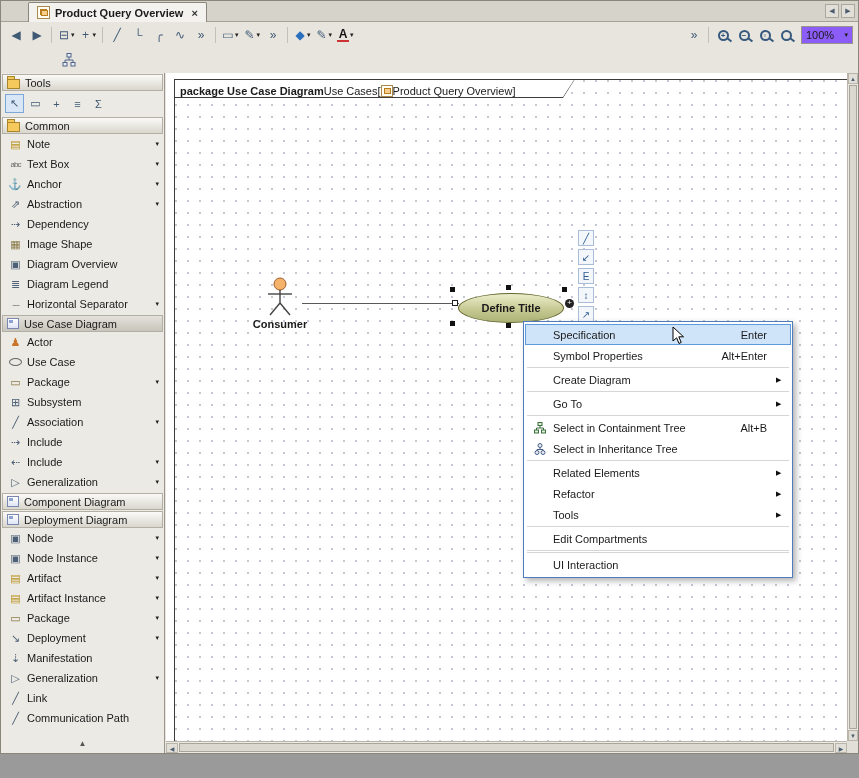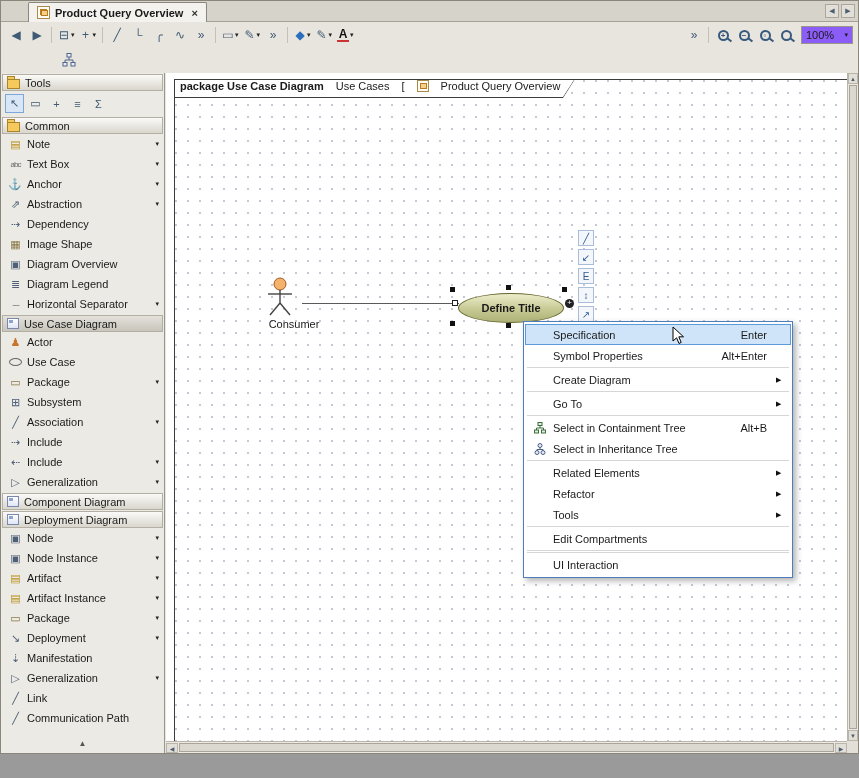--- a/index.html
+++ b/index.html
@@ -60,29 +60,29 @@
   .collapse{height:14px;display:flex;align-items:center;justify-content:center;color:#555;font-size:8px;margin-top:8px}
 
   
   .canvaswrap{position:absolute;left:165px;top:72px;right:0;bottom:0;background:#fff}
   .canvas{position:absolute;left:0;top:0;right:11px;bottom:12px;background-color:#fff;
           background-image:radial-gradient(circle,#c5c8d4 0.9px,transparent 1px);background-size:12px 12px;background-position:4px 2px;overflow:hidden}
   .frame{position:absolute;left:8px;top:6px;width:675px;height:673px;border:1px solid #3c3c3c}
   .fhout{position:absolute;left:-1px;top:-1px;width:401px;height:19px;background:#3c3c3c;
          clip-path:polygon(0 0,100% 0,calc(100% - 12px) 100%,0 100%)}
   .fhin{position:absolute;left:1px;top:1px;width:399px;height:17px;background:#fff;
-        clip-path:polygon(0 0,100% 0,calc(100% - 11px) 100%,0 100%);display:flex;align-items:flex-start;gap:12px;padding:0 16px 0 5px;white-space:nowrap}
+        clip-path:polygon(0 0,100% 0,calc(100% - 11px) 100%,0 100%);display:flex;align-items:flex-end;gap:0;padding:0 16px 0 5px;white-space:nowrap}
   .fhin .diagicon{width:12px;height:12px}
   .assoc{position:absolute;left:136px;top:230px;width:157px;height:0;border-top:1px solid #5a5a5a}
   .uc{position:absolute;left:292px;top:220px;width:106px;height:30px;border:1px solid #66662e;border-radius:50%;
       background:linear-gradient(180deg,#eceecb,#c6c993 55%,#adb377);display:flex;align-items:center;justify-content:center;font-weight:bold}
   .h{position:absolute;width:5px;height:5px;background:#111}
   .hw{position:absolute;width:6px;height:6px;background:#fff;border:1px solid #222}
   .hplus{position:absolute;width:9px;height:9px;border-radius:50%;background:#222;color:#fff;font-size:8px;line-height:8px;text-align:center}
-  .actor-label{position:absolute;left:83px;top:245px;width:90px;text-align:center;font-weight:normal}
+  .actor-label{position:absolute;left:69px;top:245px;width:90px;text-align:center;font-weight:bold}
   .manip{position:absolute;left:412px;top:157px;display:flex;flex-direction:column;gap:3px}
   .mb{width:16px;height:16px;border:1px solid #a9bdd8;background:#f3f7fc;color:#2f5b8f;font-size:10px;display:flex;align-items:center;justify-content:center}
 
   
   .menu{position:absolute;left:357px;top:248px;width:270px;background:#fff;border:1px solid #4f7cbb;
         box-shadow:3px 3px 6px rgba(0,0,0,.3);padding:2px 0;z-index:5}
   .mi{height:21px;display:flex;align-items:center;margin:0 1px;border:1px solid transparent}
   .mi .ic{width:27px;flex:none;display:flex;align-items:center;justify-content:center}
   .mi .lb{flex:1}
   .mi .sc{margin-right:9px}

